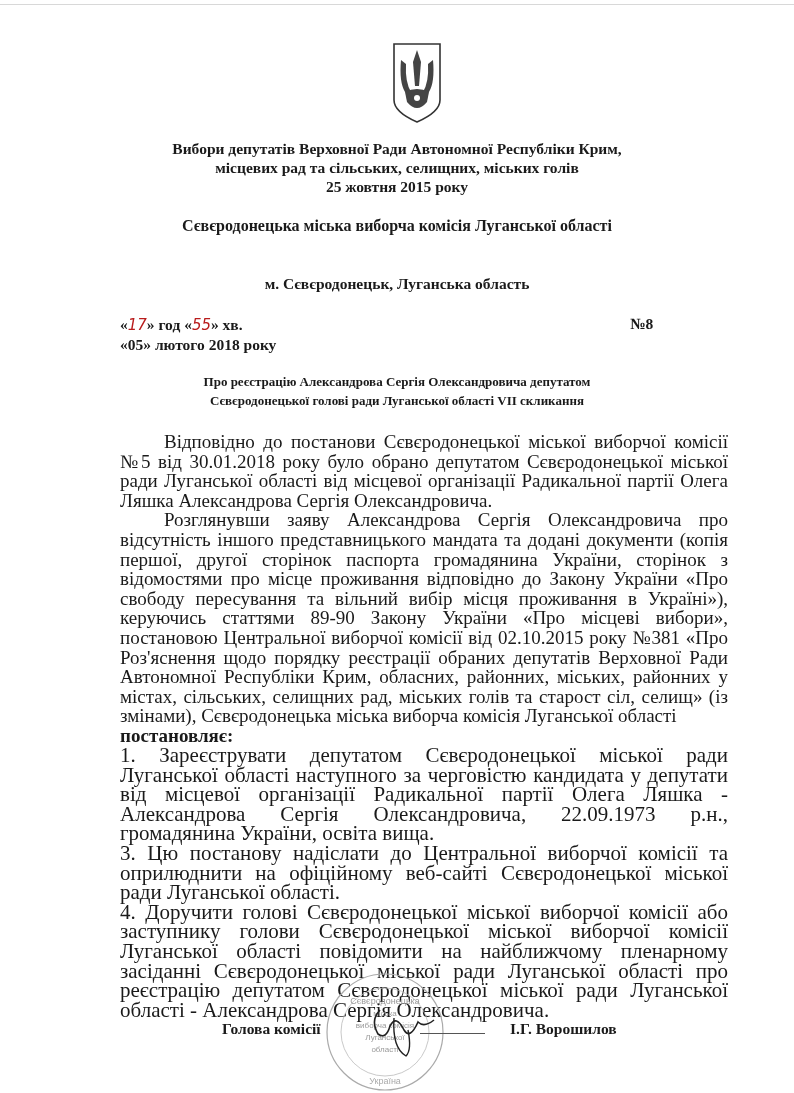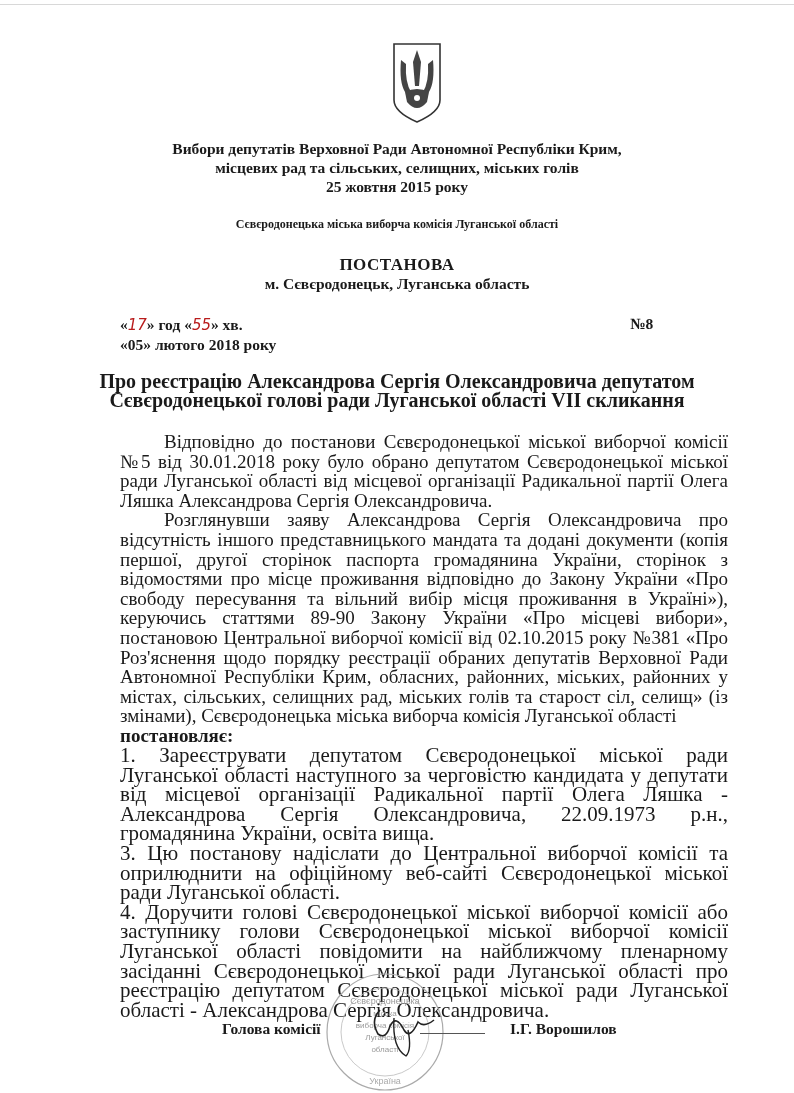--- a/index.html
+++ b/index.html
@@ -4,27 +4,27 @@
   <style>
     html, body { margin: 0; padding: 0; background: #ffffff; }
     body { width: 794px; height: 1093px; position: relative; overflow: hidden;
       font-family: "Liberation Serif", "DejaVu Serif", serif; color: #1a1a1a; }
     .page { position: absolute; left: 0; top: 0; width: 794px; height: 1093px; }
     .topline { position: absolute; left: 0; top: 4px; width: 794px; height: 1px; background: #d8d8d8; }
     .coat { position: absolute; left: 391px; top: 42px; width: 52px; height: 82px; }
     .center { position: absolute; left: 0; width: 794px; text-align: center; }
     .bold { font-weight: bold; }
     .h-elections { top: 139px; font-size: 15.5px; line-height: 19px; }
-    .h-commission { top: 217px; font-size: 12px; }
+    .h-commission { top: 217px; font-size: 16px; }
     .h-postanova { top: 255px; font-size: 17px; letter-spacing: 0.5px; }
     .h-city { top: 275px; font-size: 15.5px; }
     .meta { position: absolute; left: 120px; top: 315px; font-size: 15.5px; font-weight: bold; line-height: 19px; }
     .hand { font-family: "DejaVu Sans", sans-serif; font-weight: normal; font-style: italic; color: #b91c1c; font-size: 15px; }
     .number { position: absolute; left: 630px; top: 315px; font-size: 15.5px; font-weight: bold; }
-    .subject { top: 372px; font-size: 20px; line-height: 19px; }
+    .subject { top: 372px; font-size: 13px; line-height: 19px; }
     .body { position: absolute; left: 120px; width: 608px; font-size: 19px; line-height: 19.6px; text-align: justify; }
     .p1 { top: 432px; }
     .indent { text-indent: 44px; margin: 0; }
     .list { position: absolute; left: 120px; width: 608px; top: 746px; font-size: 21px; line-height: 19.6px; text-align: justify; }
     .list p { margin: 0; }
     .sign { position: absolute; top: 1020px; font-size: 15.5px; font-weight: bold; text-align: right; }
     .stamp { position: absolute; left: 320px; top: 970px; width: 130px; height: 123px; }
     .sigline { position: absolute; left: 420px; top: 1033px; width: 65px; height: 1px; background: #555; }
   </style>
 </head>
@@ -42,21 +42,20 @@
     <circle cx="26" cy="56" r="3" fill="#fff"></circle>
   </svg>
 
   <div class="center bold h-elections">
     <div>Вибори депутатів Верховної Ради Автономної Республіки Крим,</div>
     <div>місцевих рад та сільських, селищних, міських голів</div>
     <div>25 жовтня 2015 року</div>
   </div>
 
   <div class="center bold h-commission">Сєвєродонецька міська виборча комісія Луганської області</div>
-  <div class="center bold h-postanova">ПОСТАНОВА</div>
   <div class="center bold h-city">м. Сєвєродонецьк, Луганська область</div>
 
   <div class="meta">
     <div>
       <span>«</span><span class="hand">17</span><span>» год «</span><span class="hand">55</span><span>» хв.</span>
     </div>
     <div>«05» лютого 2018 року</div>
   </div>
   <div class="number">№8</div>
 

